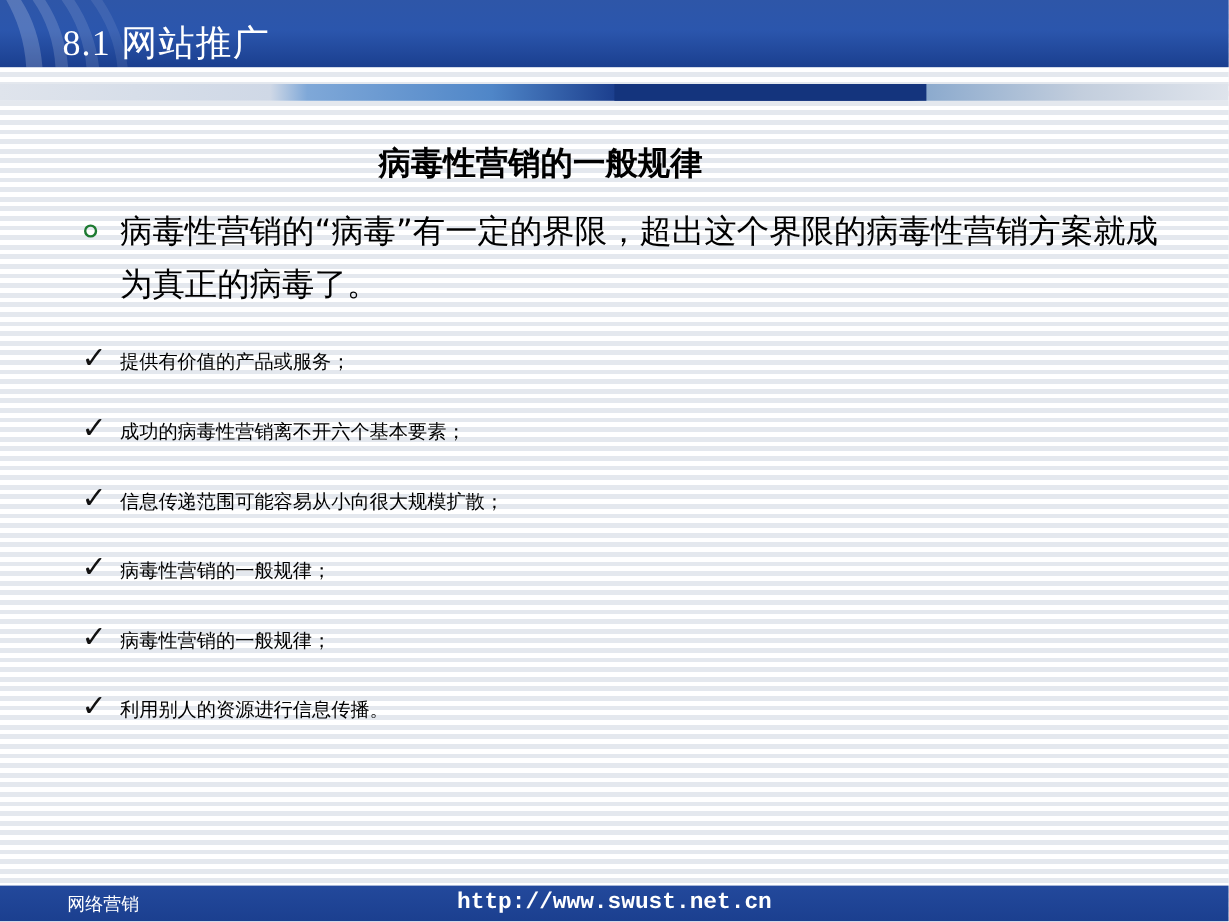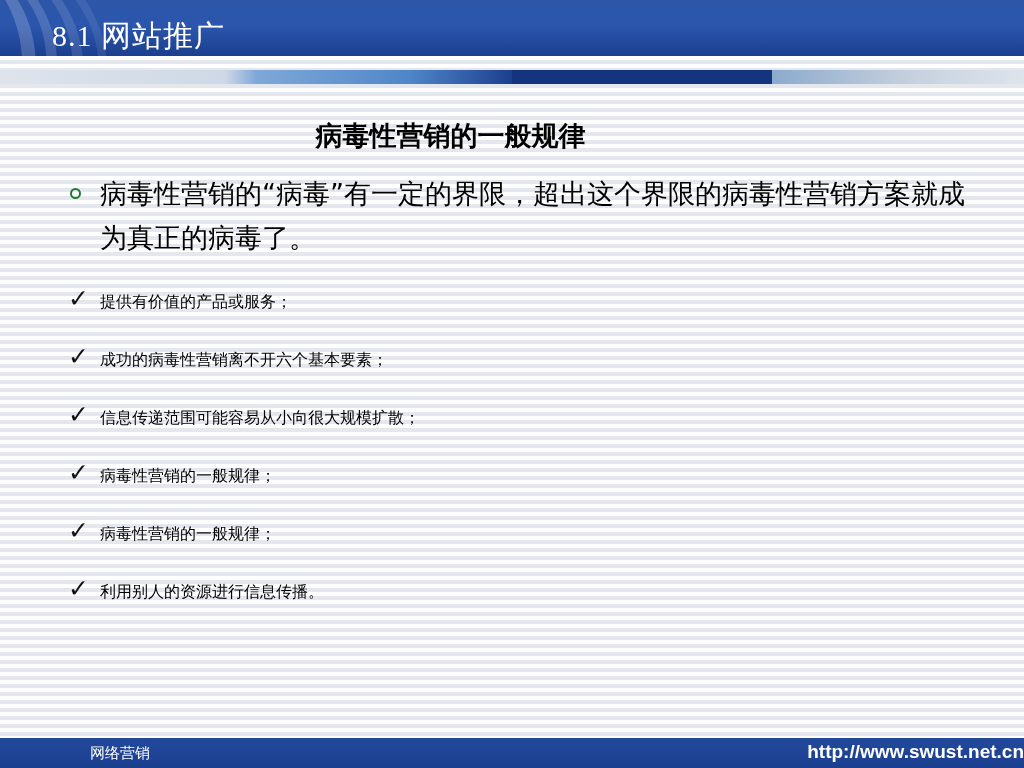--- a/index.html
+++ b/index.html
@@ -169,32 +169,31 @@
     height: 30px;
     background: linear-gradient(to bottom, #23499c 0%, #1b3f8f 100%);
   }
   .footer-left {
     position: absolute;
     left: 56px;
     top: 6px;
     color: #ffffff;
     font-size: 15px;
     font-family: Liberation Mono, monospace;
-    margin-left: 34px;
   }
   .footer-center {
     position: absolute;
     left: 0;
     top: 3px;
     width: 1024px;
-    text-align: right;
+    text-align: center;
     color: #ffffff;
     font-size: 19px;
     font-weight: bold;
-    font-family: Liberation Sans, sans-serif;
+    font-family: Liberation Mono, monospace;
   }
 </style>
 </head>
 <body>
 
 <div class="slide">
 
   <div class="slide-body-bg"></div>
 
   <div class="header">

